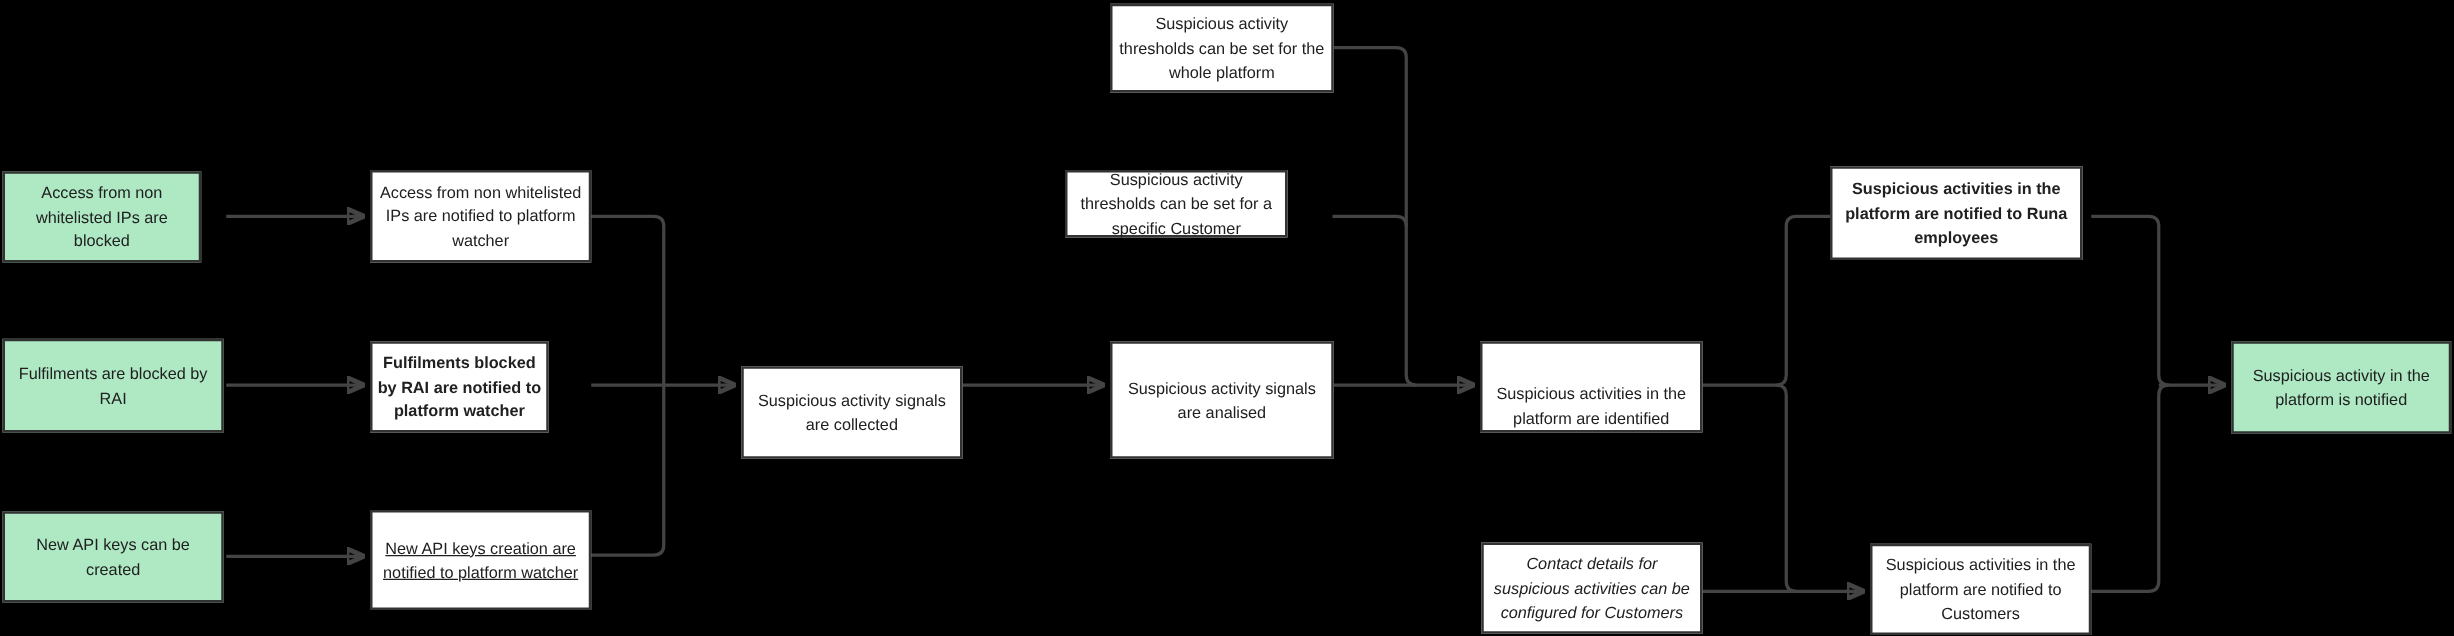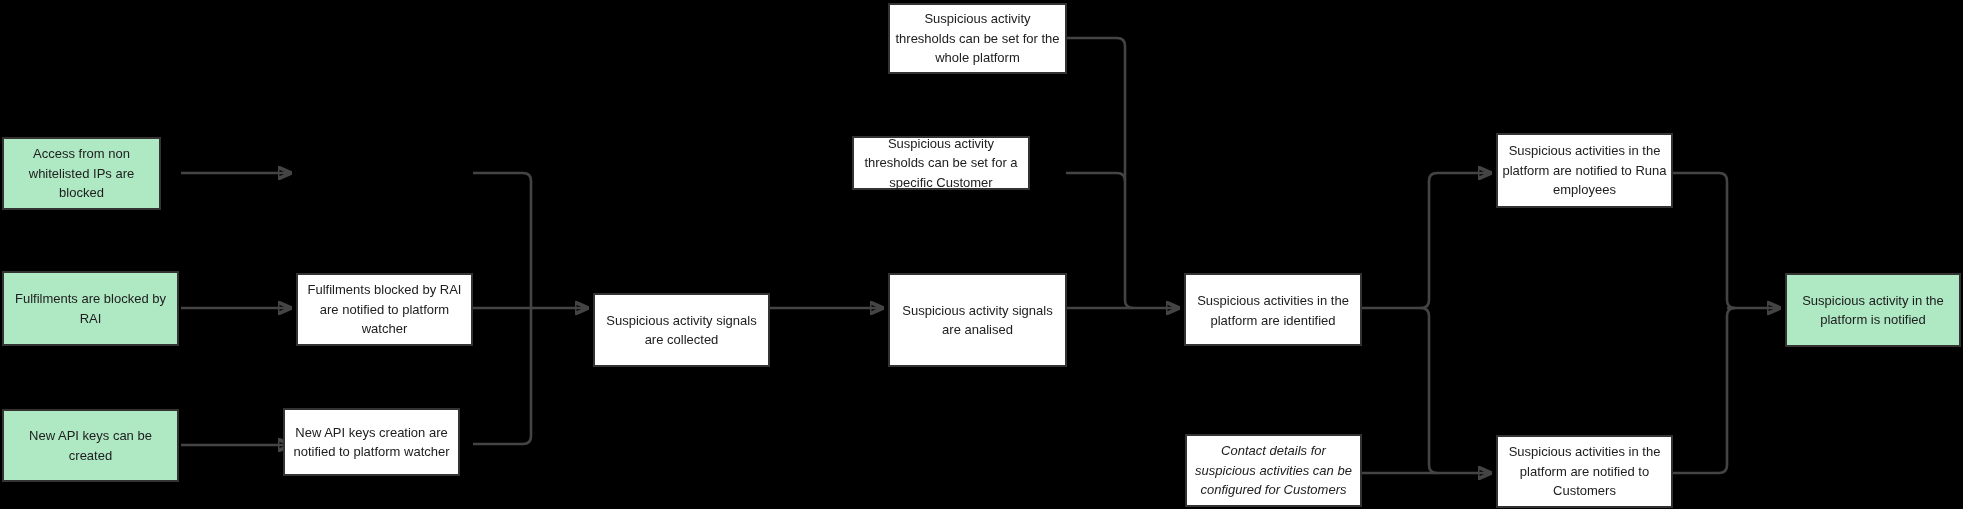--- a/index.html
+++ b/index.html
@@ -35,39 +35,39 @@
     position:absolute;
     z-index:2;
     display:flex;
     align-items:center;
     justify-content:center;
     text-align:center;
     border:2px solid var(--node-border);
     color:var(--text-color);
     font-size:13px;
     line-height:1.5;
-    padding:14px 4px;
+    padding:0 4px;
   }
   .node.green{background:var(--green-fill);}
   .node.white{background:var(--white-fill);}
 
   
   #n-access-blocked        {left:2px;   top:137px; width:159px; height:73px;}
   #n-fulfilments-blocked   {left:2px;   top:271px; width:177px; height:75px;}
   #n-new-api-keys          {left:2px;   top:409px; width:177px; height:73px;}
   #n-ips-notified          {left:296px; top:136px; width:177px; height:74px;}
-  #n-fulfilments-notified  {left:296px; top:273px; width:177px; height:73px;}
-  #n-api-keys-notified     {left:283px; top:408px; width:177px; height:68px;}
+  #n-fulfilments-notified  {left:296px; top:273px; width:143px; height:73px;font-weight:bold;}
+  #n-api-keys-notified     {left:296px; top:408px; width:177px; height:80px;text-decoration:underline;}
   #n-signals-collected     {left:593px; top:273px; width:177px; height:74px;margin-top:20px;}
   #n-thresholds-platform   {left:888px; top:3px;   width:179px; height:71px;}
   #n-thresholds-customer   {left:852px; top:136px; width:178px; height:54px;}
   #n-signals-analysed      {left:888px; top:273px; width:179px; height:94px;}
   #n-activities-identified {left:1184px;top:273px; width:178px; height:73px;align-items:flex-end;}
   #n-contact-details       {left:1185px;top:434px; width:177px; height:73px;font-style:italic;}
-  #n-notified-runa         {left:1496px;top:133px; width:177px; height:75px;}
+  #n-notified-runa         {left:1464px;top:133px; width:202px; height:75px;font-weight:bold;}
   #n-notified-customers    {left:1496px;top:435px; width:177px; height:73px;}
   #n-platform-notified     {left:1785px;top:273px; width:176px; height:74px;}
 </style>
 </head>
 <body>
 
 <div class="canvas">
 
   <svg class="edges" viewBox="0 0 1963 509" xmlns="http://www.w3.org/2000/svg">
     <defs>
@@ -95,20 +95,23 @@
 
   <div class="node green" id="n-access-blocked">
     <span>Access from non whitelisted IPs are blocked</span>
   </div>
   <div class="node green" id="n-fulfilments-blocked">
     <span>Fulfilments are blocked by RAI</span>
   </div>
   <div class="node green" id="n-new-api-keys">
     <span>New API keys can be created</span>
   </div>
+  <div class="node white" id="n-ips-notified">
+    <span>Access from non whitelisted IPs are notified to platform watcher</span>
+  </div>
   <div class="node white" id="n-fulfilments-notified">
     <span>Fulfilments blocked by RAI are notified to platform watcher</span>
   </div>
   <div class="node white" id="n-api-keys-notified">
     <span>New API keys creation are notified to platform watcher</span>
   </div>
   <div class="node white" id="n-signals-collected">
     <span>Suspicious activity signals are collected</span>
   </div>
   <div class="node white" id="n-thresholds-platform">

